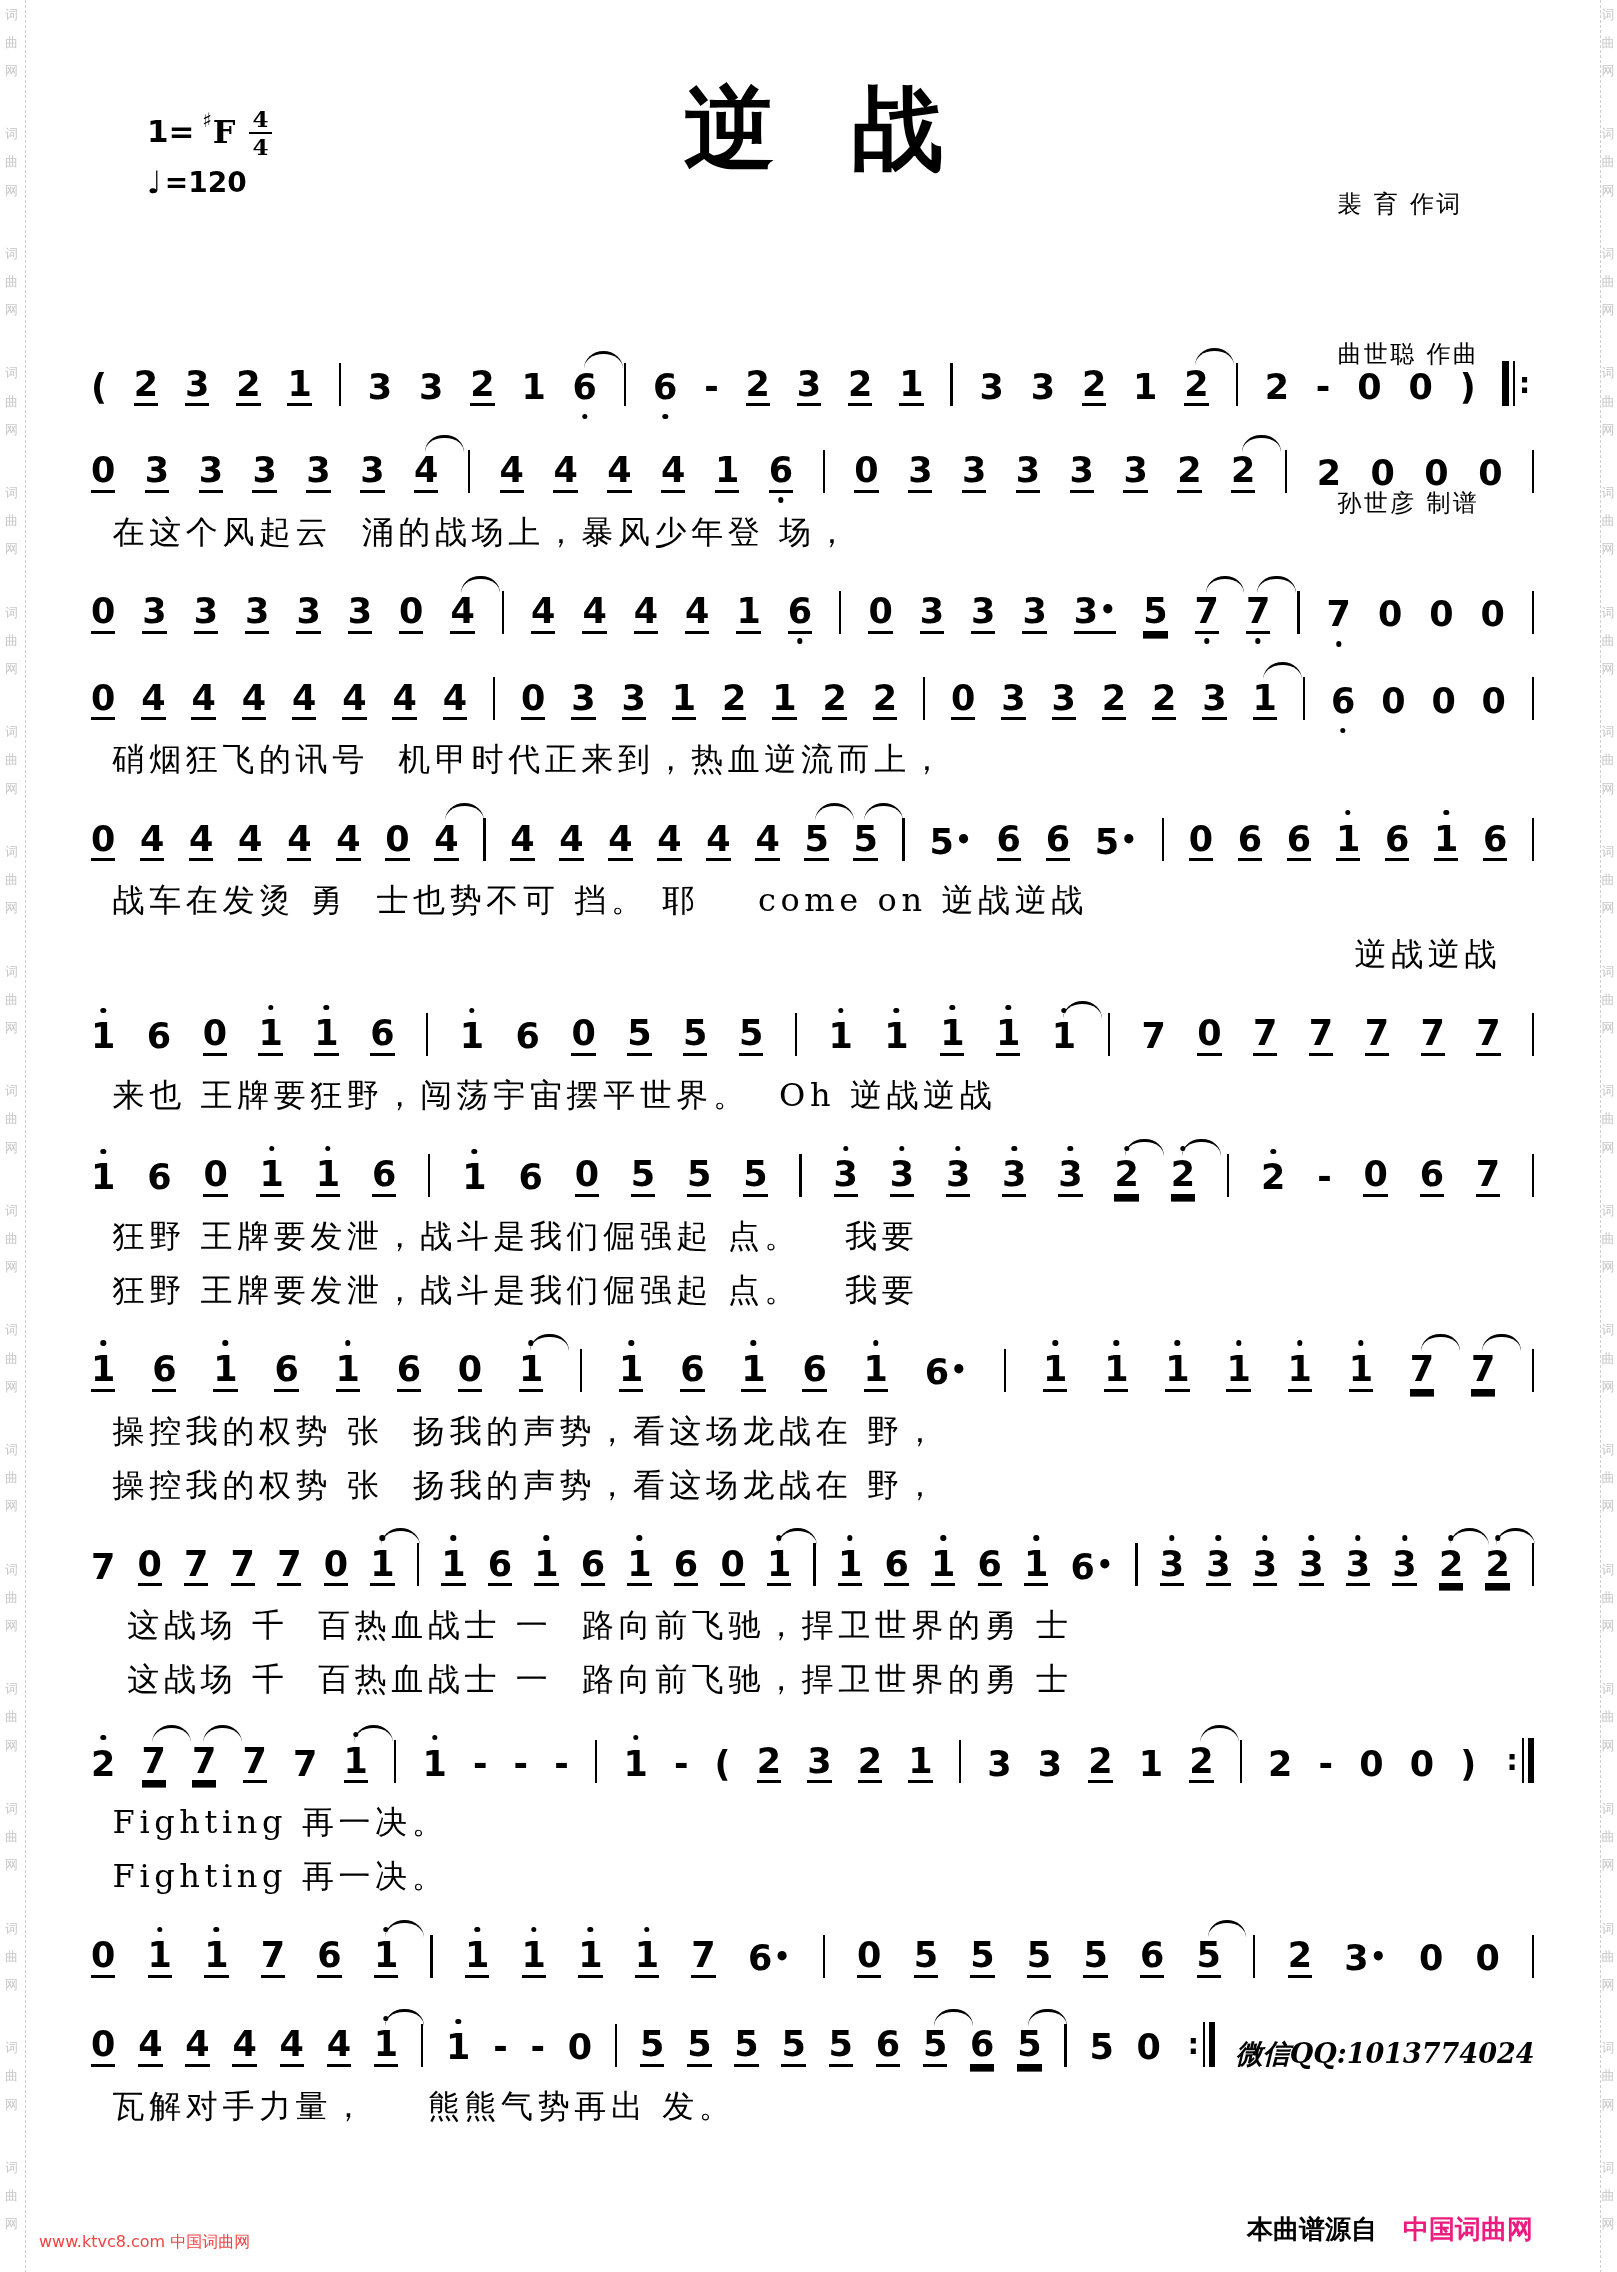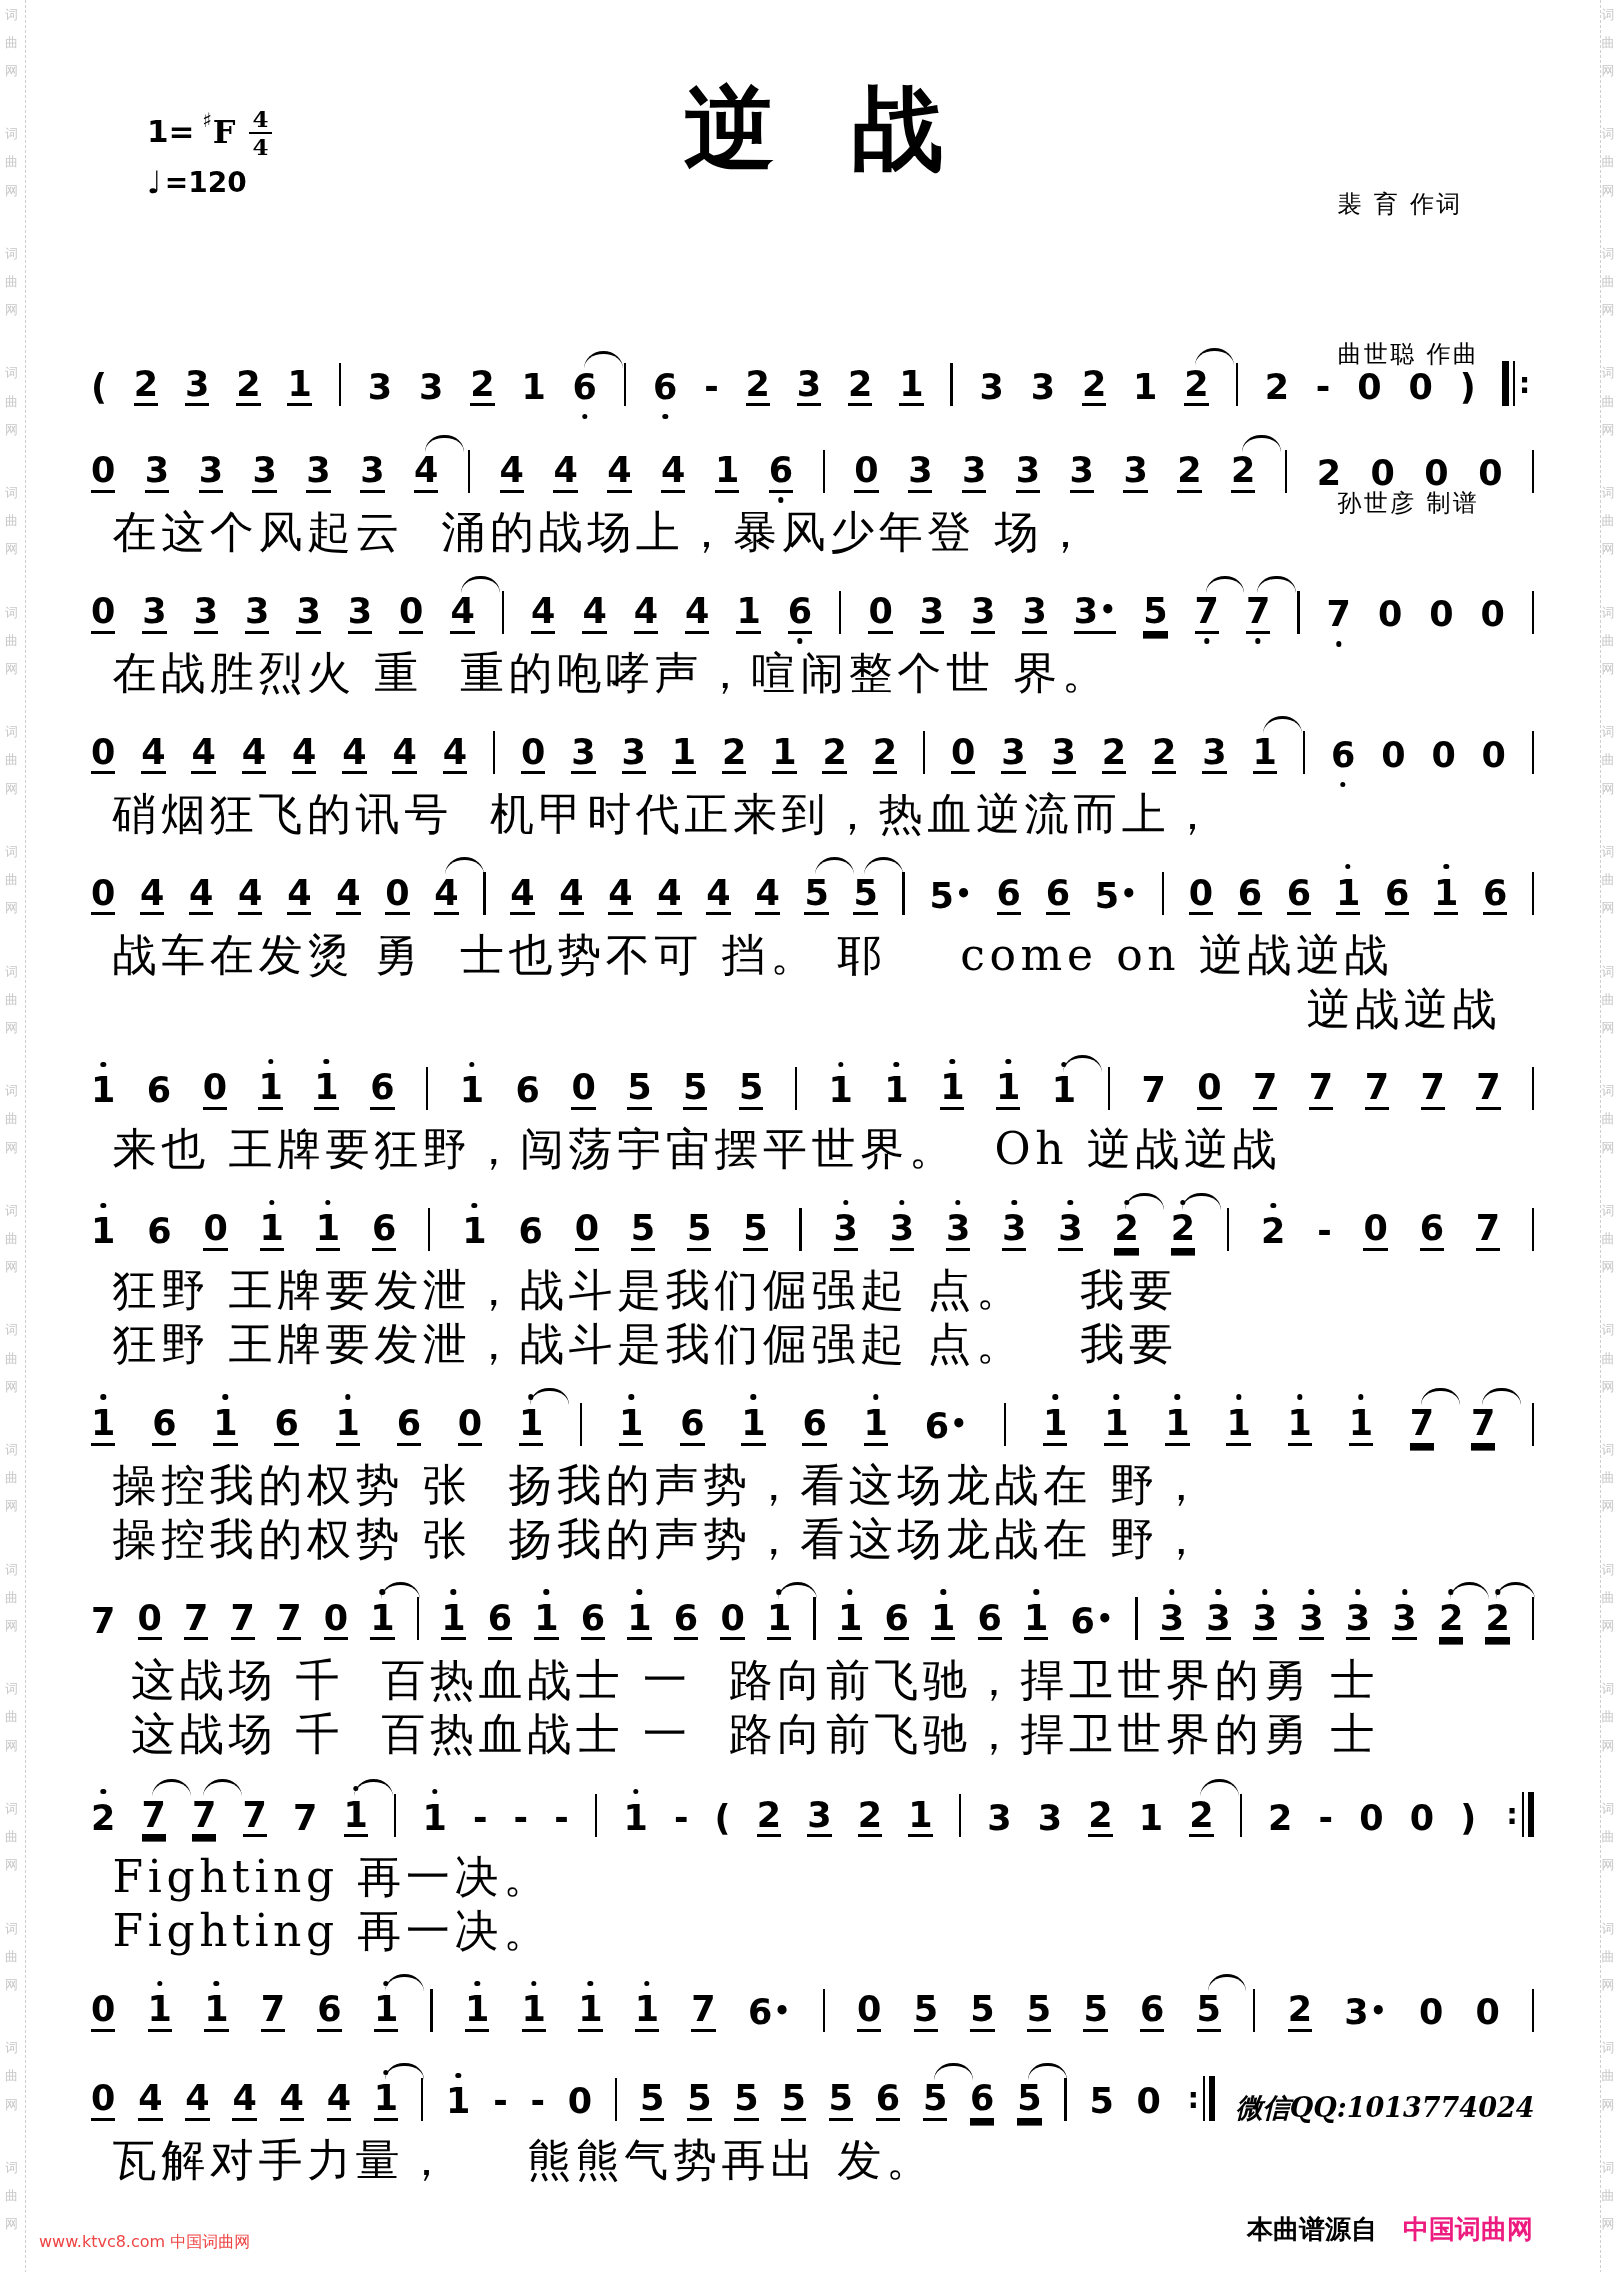--- a/index.html
+++ b/index.html
@@ -91,21 +91,21 @@
   .qq {
     margin-left:20px; align-self:flex-end;
     font-family:"DejaVu Serif","Liberation Serif",serif;
     font-style:italic; font-weight:bold; font-size:27px; white-space:pre;
   }
 
   .lyric {
     height:54px; display:flex; align-items:center;
     padding-left:21.6px;
     font-family:"DejaVu Serif","Liberation Serif",serif;
-    font-size:44px; letter-spacing:4.6px; white-space:pre;
+    font-size:32px; letter-spacing:4.6px; white-space:pre;
   }
   .lyric.right { justify-content:flex-end; padding-right:35px;text-align:right; }
 
   
   .footer-left {
     position:absolute; left:39px; bottom:20px;
     font-size:16px; color:#ef4444; white-space:pre;
   }
   .footer-right {
     position:absolute; right:85px; bottom:26px;
@@ -407,21 +407,20 @@
             <span class="tk u1 arc"><span>7</span><span class="dl"></span></span>
             <span class="tk u1 arc"><span>7</span><span class="dl"></span></span>
             <span class="bar"></span>
             <span class="tk"><span>7</span><span class="dl"></span></span>
             <span class="tk"><span>0</span></span>
             <span class="tk"><span>0</span></span>
             <span class="tk"><span>0</span></span>
             <span class="bar"></span>
           </div>
         </div>
-        <div class="lyric">在战胜烈火 重  重的咆哮声，喧闹整个世 界。</div>
       </div>
       <div class="system">
         <div class="notation">
           <div class="tokens">
             <span class="tk u1"><span>0</span></span>
             <span class="tk u1"><span>4</span></span>
             <span class="tk u1"><span>4</span></span>
             <span class="tk u1"><span>4</span></span>
             <span class="tk u1"><span>4</span></span>
             <span class="tk u1"><span>4</span></span>

